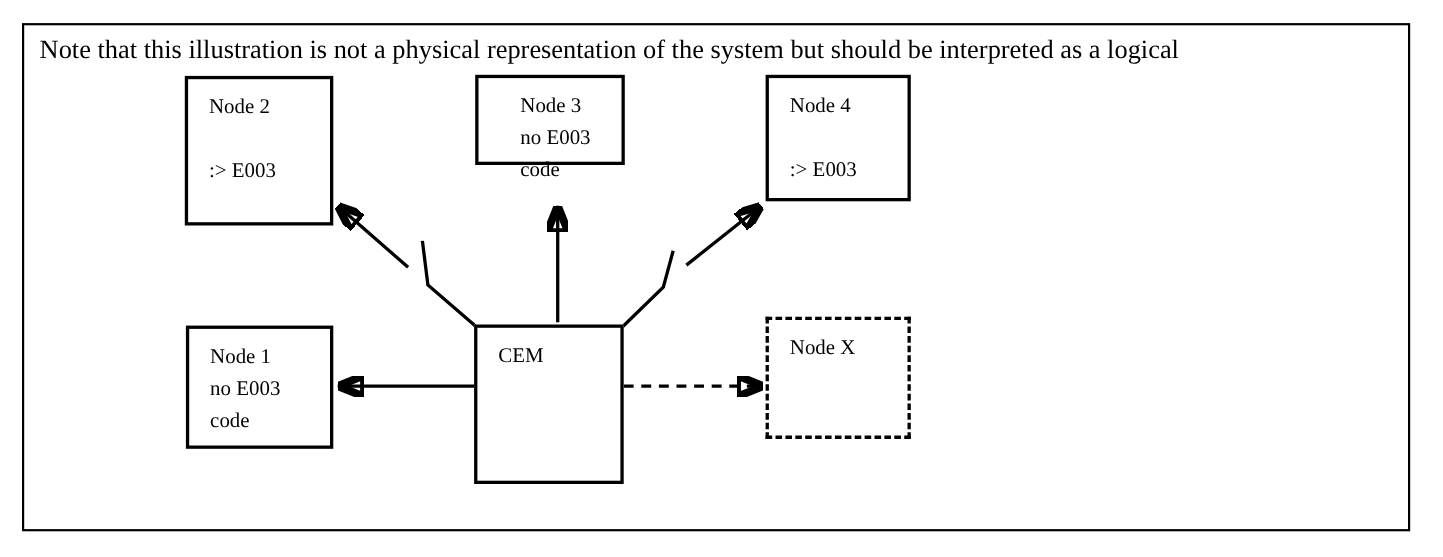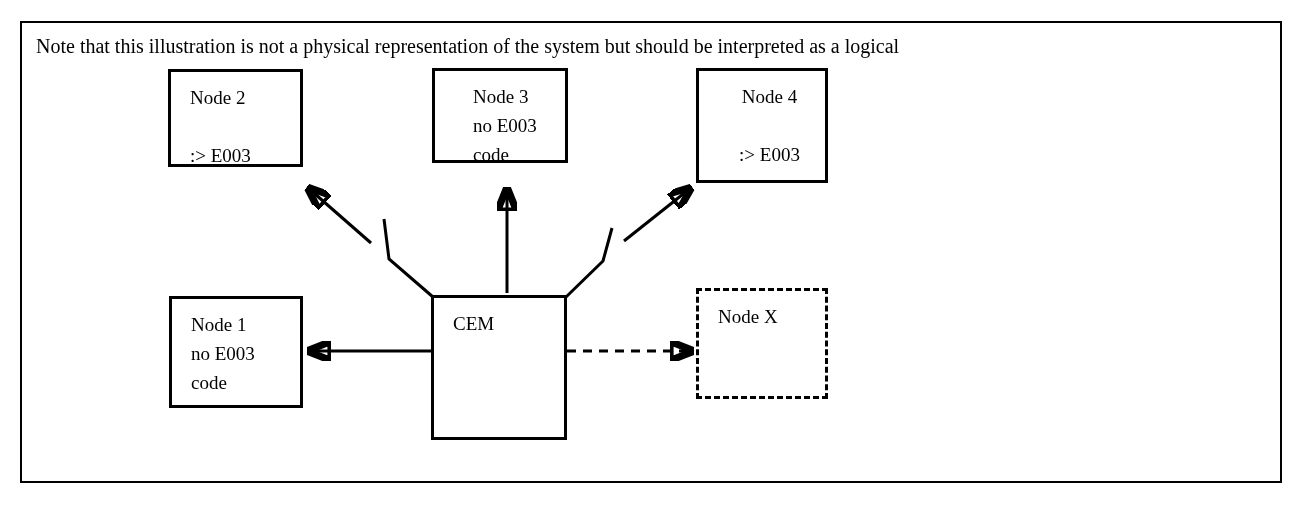--- a/index.html
+++ b/index.html
@@ -15,41 +15,41 @@
   .outer-border {
     position: absolute;
     left: 20px; top: 21px;
     width: 1258px; height: 458px;
     border: 2px solid #000000;
   }
   .note {
     position: absolute;
     left: 36px; top: 33px;
     width: 1150px;
-    font-size: 20px;
+    font-size: 24px;
     line-height: 26px;
   }
   .note .note-line { display: block; }
   .box {
     position: absolute;
     box-sizing: border-box;
     background: #ffffff;
     border: 3px solid #000000;
     padding: 11px 4px 0 19px;
     font-size: 19px;
   }
   .box .box-line {
     display: block;
     min-height: 29px;
     line-height: 29px;
     white-space: nowrap;
   }
-  .box-node2 { left: 168px; top: 69px;  width: 135px; height: 98px; }
-  .box-node3 { left: 432px; top: 68px;  width: 136px; height: 95px; padding-left: 38px; }
-  .box-node4 { left: 696px; top: 68px;  width: 132px; height: 115px; text-align: center; }
+  .box-node2 { left: 168px; top: 69px;  width: 135px; height: 136px; }
+  .box-node3 { left: 432px; top: 68px;  width: 136px; height: 82px; padding-left: 38px; }
+  .box-node4 { left: 696px; top: 68px;  width: 132px; height: 115px; }
   .box-node1 { left: 169px; top: 296px; width: 134px; height: 112px; }
   .box-cem   { left: 431px; top: 295px; width: 136px; height: 145px; }
   .box-nodex { left: 696px; top: 288px; width: 132px; height: 111px; border-style: dashed; }
   svg.wires {
     position: absolute;
     left: 0; top: 0;
     width: 1312px; height: 506px;
     pointer-events: none;
   }
   svg.wires path, svg.wires line, svg.wires polyline {

